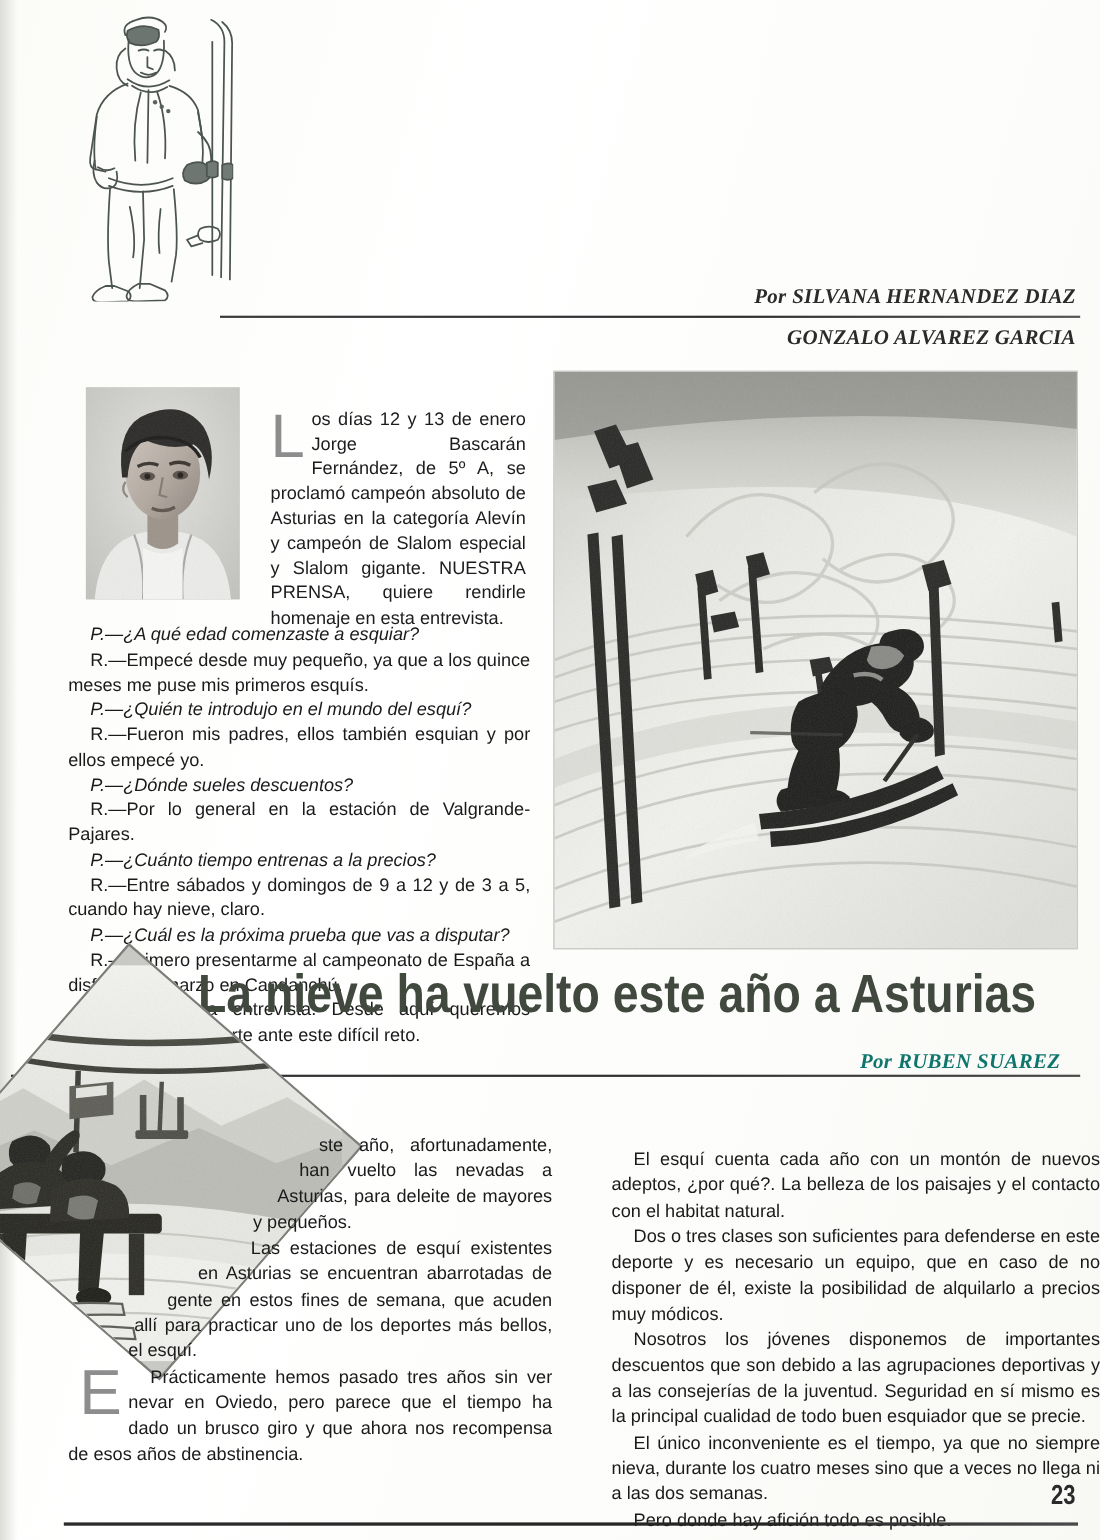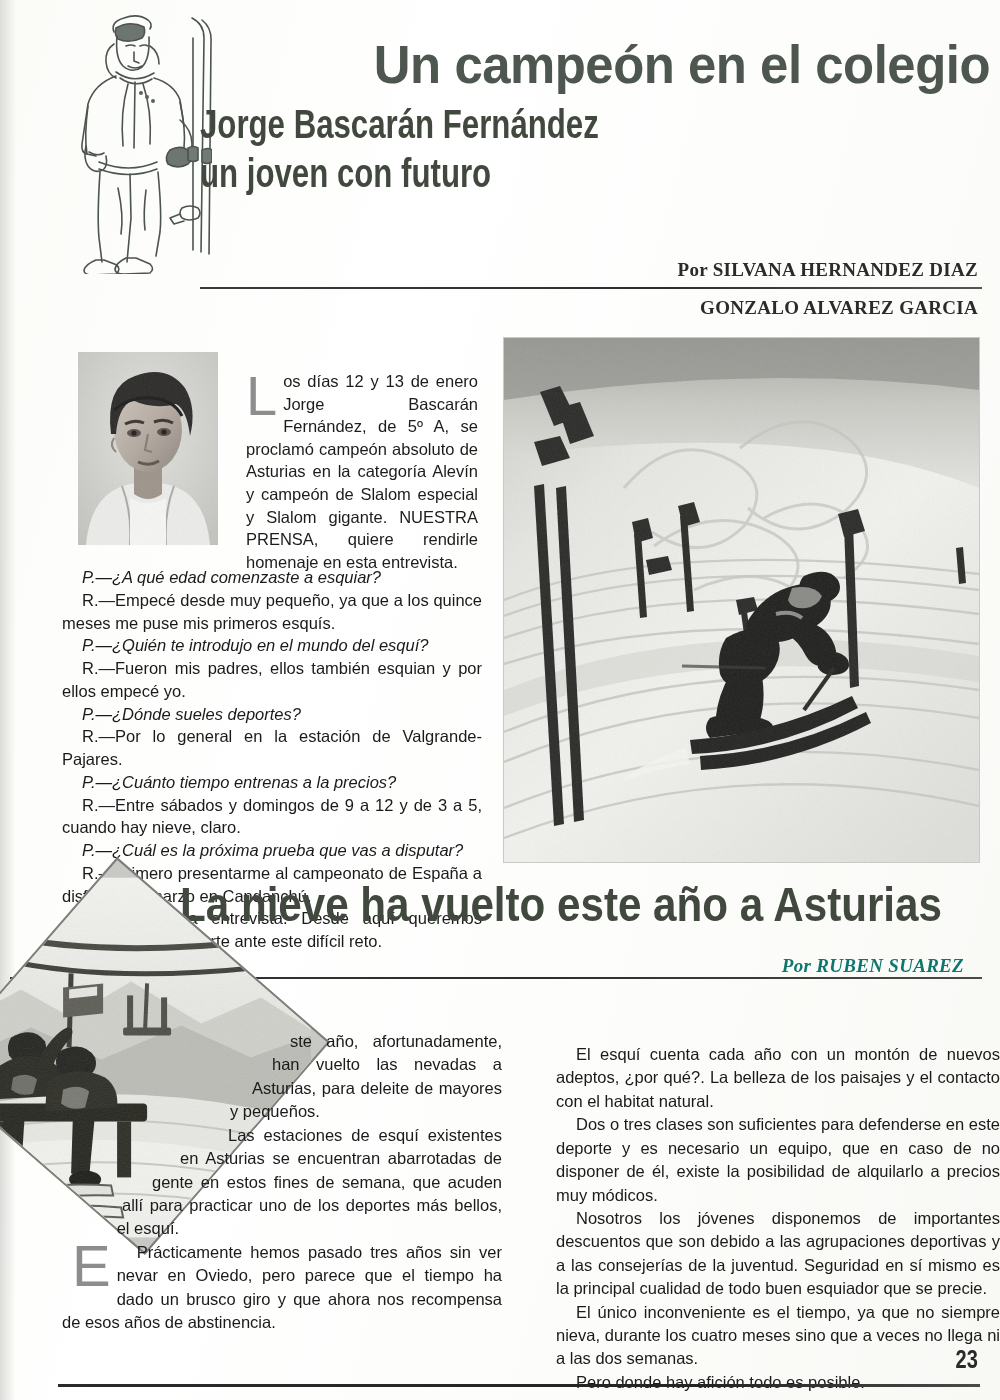--- a/index.html
+++ b/index.html
@@ -57,21 +57,21 @@
     transform-origin:left center;
     white-space:nowrap;
   }
 
   
   .rule1{position:absolute;left:200px;top:287px;width:782px;height:2px;
     background:linear-gradient(90deg,#3a3a3a 0%,#2e2e2e 60%,#555 100%);}
   .byline1{position:absolute;right:22px;top:259px;width:470px;
     text-align:right;
     font-family:"Liberation Serif", serif;
-    font-weight:bold;
+    font-style:italic;font-weight:bold;
     font-size:19px;color:#2b2b2b;line-height:1.18;
     letter-spacing:0.3px;}
   .byline1 .l2{display:block;margin-top:16px;}
 
   .rule2{position:absolute;left:10px;top:977px;width:972px;height:2px;
     background:linear-gradient(90deg,#333 0%,#2e2e2e 55%,#4a4a4a 100%);}
   .byline2{position:absolute;right:36px;top:955px;
     font-family:"Liberation Serif", serif;
     font-style:italic;font-weight:bold;
     font-size:19px;color:#0f766e;letter-spacing:0.3px;}
@@ -219,25 +219,20 @@
         <path d="M151 36 l0 212"></path>
 
         <path d="M146 146 q6 -3 10 0 l0 12 q-5 3 -10 0 z" fill="#727a76"></path>
         <path d="M160 148 q6 -3 10 0 l0 12 q-5 3 -10 0 z" fill="#727a76"></path>
         <path d="M140 206 q8 -4 16 0 q4 5 0 10 q-9 4 -16 0 q-4 -5 0 -10 z"></path>
         <path d="M138 212 l-10 4 l4 6 l10 -3"></path>
       </g>
     </svg>
   </div>
 
-  <div class="hl-block">
-    <div class="hl1">Un campeón en el colegio</div>
-    <div class="hl2">Jorge Bascarán Fernández</div>
-    <div class="hl3">un joven con futuro</div>
-  </div>
 
   <div class="rule1"></div>
   <div class="byline1">
     <span>Por SILVANA HERNANDEZ DIAZ</span>
     <span class="l2">GONZALO ALVAREZ GARCIA</span>
   </div>
 
   <div class="portrait">
     <svg viewBox="0 0 140 193" xmlns="http://www.w3.org/2000/svg">
       <defs>
@@ -287,21 +282,21 @@
 
   <div class="intro">
     <span class="dropcap">L</span><span>os días 12 y 13 de enero Jorge Bascarán Fernández, de 5º A, se proclamó campeón absoluto de Asturias  en la categoría Alevín y campeón de Slalom especial y Slalom gigante. NUESTRA PRENSA, quiere rendirle homenaje en esta entrevista.</span>
   </div>
 
   <div class="qa" id="interview">
       <p class="q">P.—¿A qué edad comenzaste a esquiar?</p>
       <p class="answer">R.—Empecé desde muy pequeño, ya que a los quince meses me puse mis primeros esquís.</p>
       <p class="q">P.—¿Quién te introdujo en el mundo del esquí?</p>
       <p class="answer">R.—Fueron mis padres, ellos también esquian y por ellos empecé yo.</p>
-      <p class="q">P.—¿Dónde sueles deportes?</p>
+      <p class="q">P.—¿Dónde sueles descuentos?</p>
       <p class="answer">R.—Por lo general en la estación de Valgrande-Pajares.</p>
       <p class="q">P.—¿Cuánto tiempo entrenas a la precios?</p>
       <p class="answer">R.—Entre sábados y domingos de 9 a 12 y de 3 a 5, cuando hay nieve, claro.</p>
       <p class="q">P.—¿Cuál es la próxima prueba que vas a disputar?</p>
       <p class="answer">R.—Primero presentarme al campeonato de España a disfrutar en marzo en Candanchú.</p>
       <p class="closing">Así finalizó la entrevista. Desde aquí queremos desearle mucha suerte ante este difícil reto.</p>
     </div>
 
   <div class="photo-main">
     <svg viewBox="0 0 475 524" xmlns="http://www.w3.org/2000/svg" preserveAspectRatio="none">

